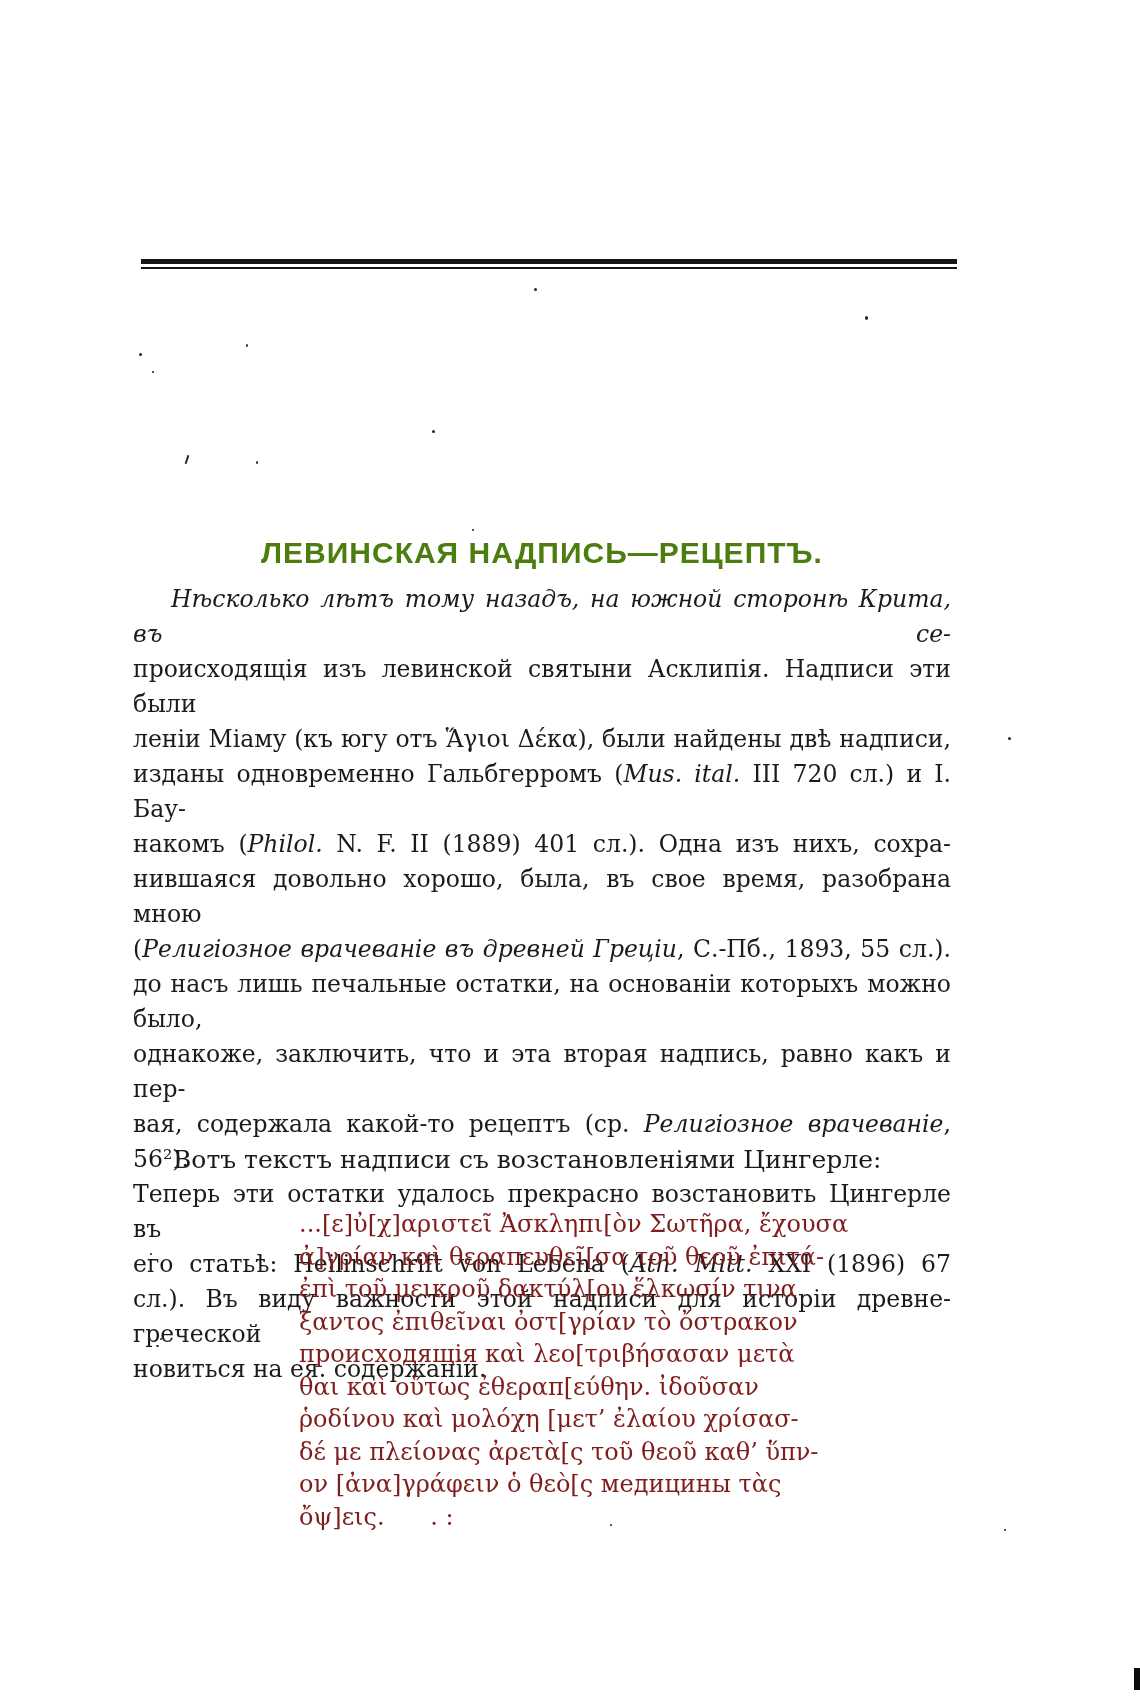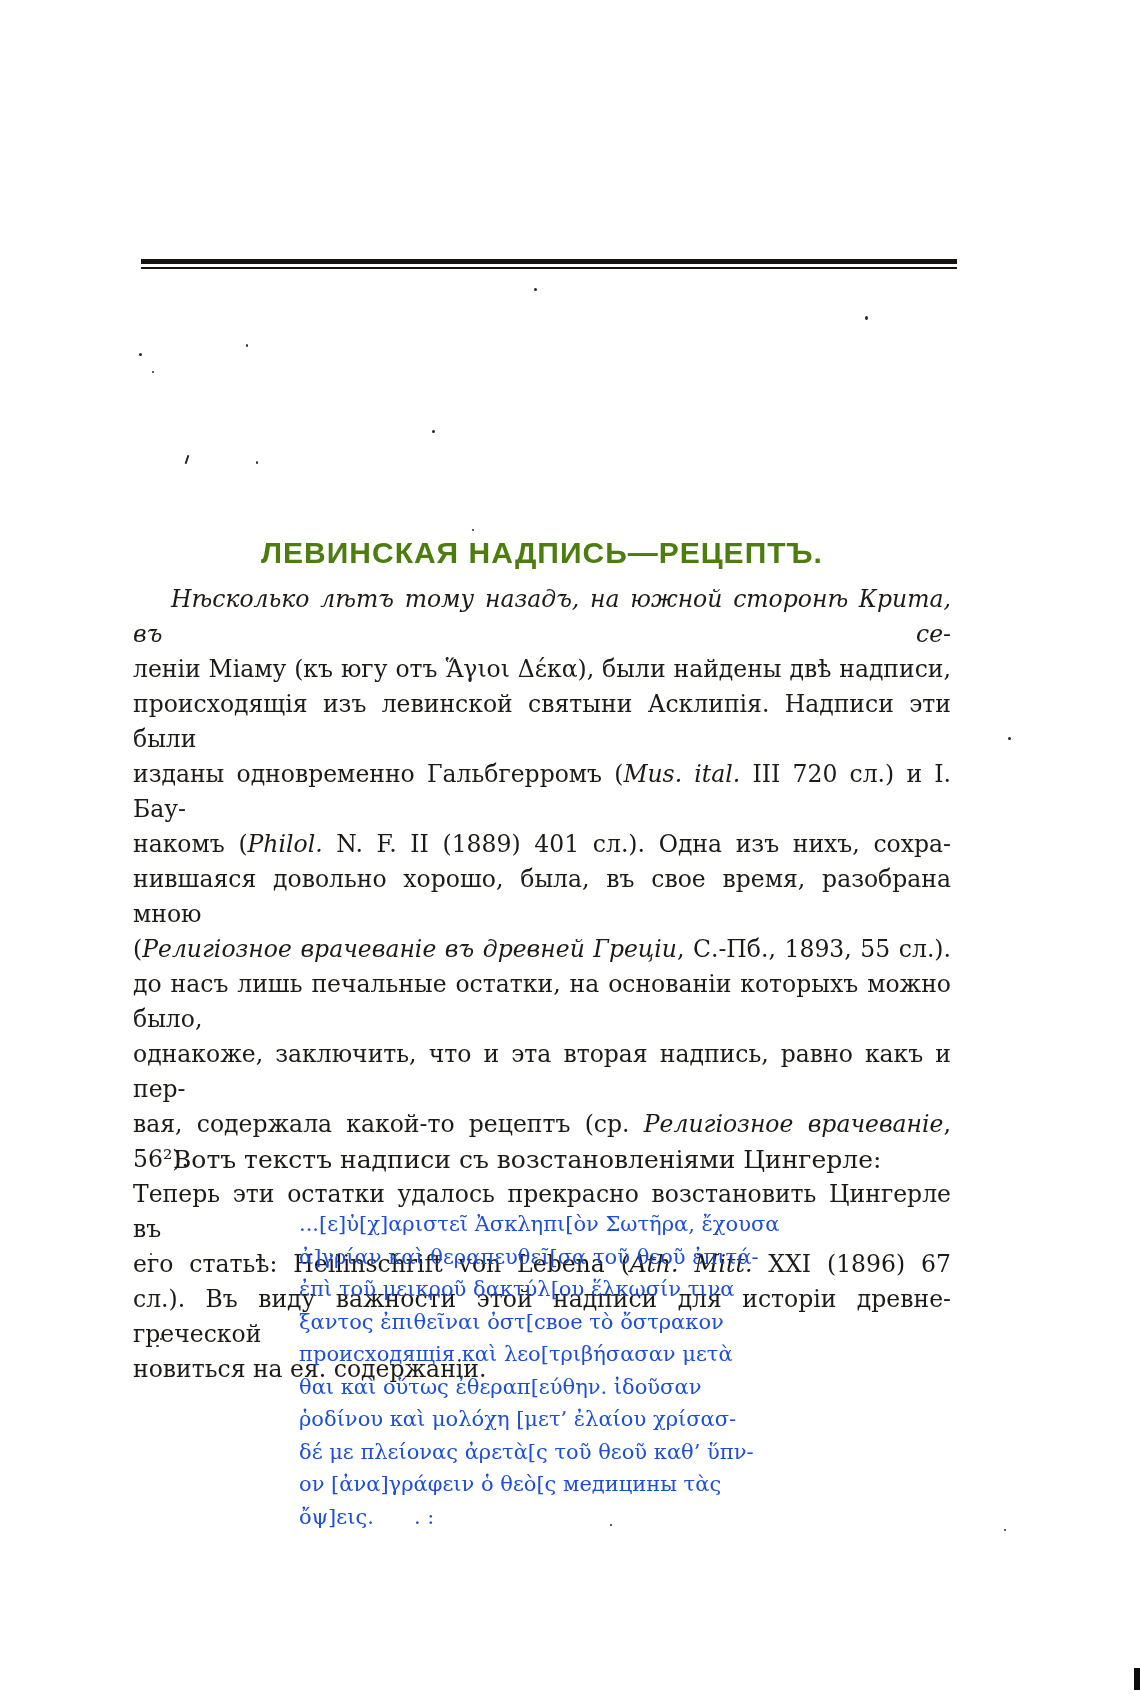--- a/index.html
+++ b/index.html
@@ -33,22 +33,22 @@
   .it { font-style:italic; }
 
   .leadin {
     position:absolute; left:133px; top:1142px; width:818px;
     font-size:25px; line-height:35px;
     text-indent:40px;
   }
 
   .greek {
     position:absolute; left:299px; top:1208px;
-    font-size:21px; line-height:32.5px;
-    color:#1d4ed8;
+    font-size:24px; line-height:32.5px;
+    color:#7f1d1d;
   }
   .gline { white-space:pre; }
 
   .speck { position:absolute; background:#2a2520; border-radius:50%; }
   .slash-mark { position:absolute; width:2px; height:9px; background:#2a2520; transform:rotate(18deg); }
   .edge-mark { position:absolute; right:0; top:1668px; width:6px; height:22px; background:#0d0c0b; }
 </style>
 </head>
 <body style="background: rgb(255, 255, 255); color: rgb(29, 26, 23);">
 
@@ -56,22 +56,22 @@
 
   <div class="rule-wrap">
     <div class="rule-thick"></div>
     <div class="rule-thin"></div>
   </div>
 
   <h1 class="title">ЛЕВИНСКАЯ НАДПИСЬ—РЕЦЕПТЪ.</h1>
 
   <div class="para">
       <div class="line first"><span>Нѣсколько лѣтъ тому назадъ, на южной сторонѣ Крита, въ се-</span></div>
+      <div class="line"><span>происходящія изъ левинской святыни Асклипія. Надписи эти были</span></div>
       <div class="line"><span>леніи Міаму (къ югу отъ Ἅγιοι Δέκα), были найдены двѣ надписи,</span></div>
-      <div class="line"><span>происходящія изъ левинской святыни Асклипія. Надписи эти были</span></div>
       <div class="line"><span>изданы одновременно Гальбгерромъ (</span><span class="it">Mus. ital.</span><span> III 720 сл.) и I. Бау-</span></div>
       <div class="line"><span>накомъ (</span><span class="it">Philol.</span><span> N. F. II (1889) 401 сл.). Одна изъ нихъ, сохра-</span></div>
       <div class="line"><span>нившаяся довольно хорошо, была, въ свое время, разобрана мною</span></div>
       <div class="line"><span>(</span><span class="it">Религіозное врачеваніе въ древней Греціи</span><span>, С.-Пб., 1893, 55 сл.).</span></div>
       <div class="line"><span>до насъ лишь печальные остатки, на основаніи которыхъ можно было,</span></div>
       <div class="line"><span>однакоже, заключить, что и эта вторая надпись, равно какъ и пер-</span></div>
       <div class="line"><span>вая, содержала какой-то рецептъ (ср. </span><span class="it">Религіозное врачеваніе</span><span>, 56²).</span></div>
       <div class="line"><span>Теперь эти остатки удалось прекрасно возстановить Цингерле въ</span></div>
       <div class="line"><span>его статьѣ: Heilinschrift von Lebena (</span><span class="it">Ath. Mitt.</span><span> XXI (1896) 67</span></div>
       <div class="line"><span>сл.). Въ виду важности этой надписи для исторіи древне-греческой</span></div>
@@ -79,21 +79,21 @@
     </div>
 
   <div class="leadin">
     <span>Вотъ текстъ надписи съ возстановленіями Цингерле:</span>
   </div>
 
   <div class="greek">
       <div class="gline">...[ε]ὐ[χ]αριστεῖ Ἀσκληπι[ὸν Σωτῆρα, ἔχουσα</div>
       <div class="gline">ἀ]γρίαν καὶ θεραπευθεῖ[σα τοῦ θεοῦ ἐπιτά-</div>
       <div class="gline">ἐπὶ τοῦ μεικροῦ δακτύλ[ου ἕλκωσίν τινα</div>
-      <div class="gline">ξαντος ἐπιθεῖναι ὀστ[свое τὸ ὄστρακον</div>
+      <div class="gline">ξαντος ἐπιθεῖναι ὀστ[γρίαν τὸ ὄστρακον</div>
       <div class="gline">происходящія καὶ λεο[τριβήσασαν μετὰ</div>
       <div class="gline">θαι καὶ οὕτως ἐθεραπ[εύθην. ἰδοῦσαν</div>
       <div class="gline">ῥοδίνου καὶ μολόχη [μετ’ ἐλαίου χρίσασ-</div>
       <div class="gline">δέ με πλείονας ἀρετὰ[ς τοῦ θεοῦ καθ’ ὕπν-</div>
       <div class="gline">ον [ἀνα]γράφειν ὁ θεὸ[ς медицины τὰς</div>
       <div class="gline">ὄψ]εις.      . :</div>
     </div>
 
   <div class="speck" style="left:534px; top:288px; width:3px; height:3px;"></div>
   <div class="speck" style="left:865px; top:316px; width:3px; height:4px;"></div>

